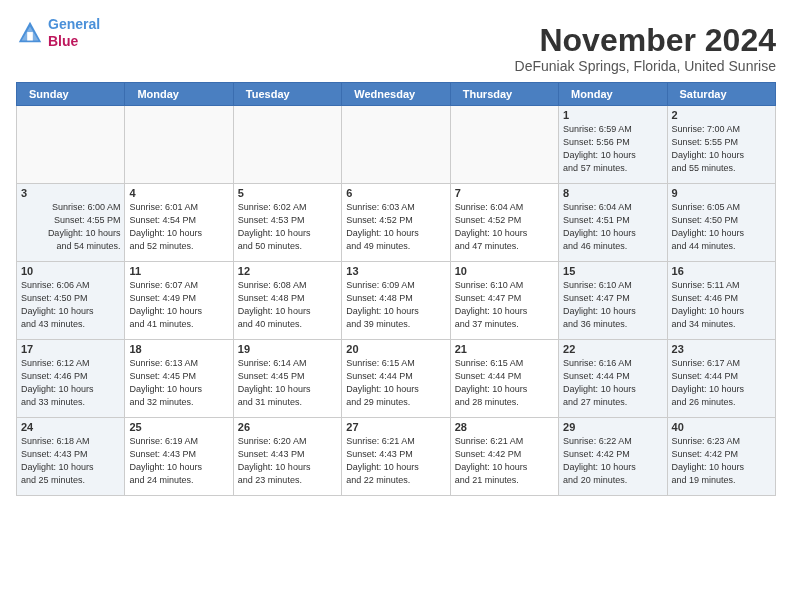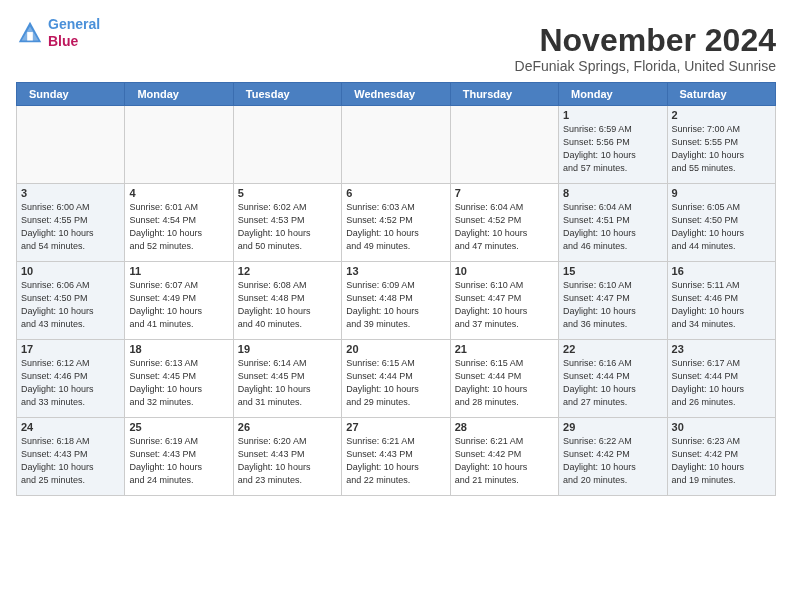--- a/index.html
+++ b/index.html
@@ -149,21 +149,21 @@
             <span class="day-num">2</span>
             <div class="day-info" style="white-space: pre-line;">Sunrise: 7:00 AM
 Sunset: 5:55 PM
 Daylight: 10 hours
 and 55 minutes.</div>
           </td>
         </tr>
         <tr>
           <td class="weekend">
             <span class="day-num">3</span>
-            <div class="day-info" style="white-space: pre-line;">Sunrise: 6:00 AM
+            <div class="day-info" style="white-space: pre-line; text-align: right;">Sunrise: 6:00 AM
 Sunset: 4:55 PM
 Daylight: 10 hours
 and 54 minutes.</div>
           </td>
           <td class="weekday">
             <span class="day-num">4</span>
             <div class="day-info" style="white-space: pre-line;">Sunrise: 6:01 AM
 Sunset: 4:54 PM
 Daylight: 10 hours
 and 52 minutes.</div>
@@ -343,21 +343,21 @@
 and 21 minutes.</div>
           </td>
           <td class="weekend">
             <span class="day-num">29</span>
             <div class="day-info" style="white-space: pre-line;">Sunrise: 6:22 AM
 Sunset: 4:42 PM
 Daylight: 10 hours
 and 20 minutes.</div>
           </td>
           <td class="weekend">
-            <span class="day-num">30</span>
+            <span class="day-num">40</span>
             <div class="day-info" style="white-space: pre-line;">Sunrise: 6:23 AM
 Sunset: 4:42 PM
 Daylight: 10 hours
 and 19 minutes.</div>
           </td>
         </tr>
       </tbody>
   </table>
 </div>
 

